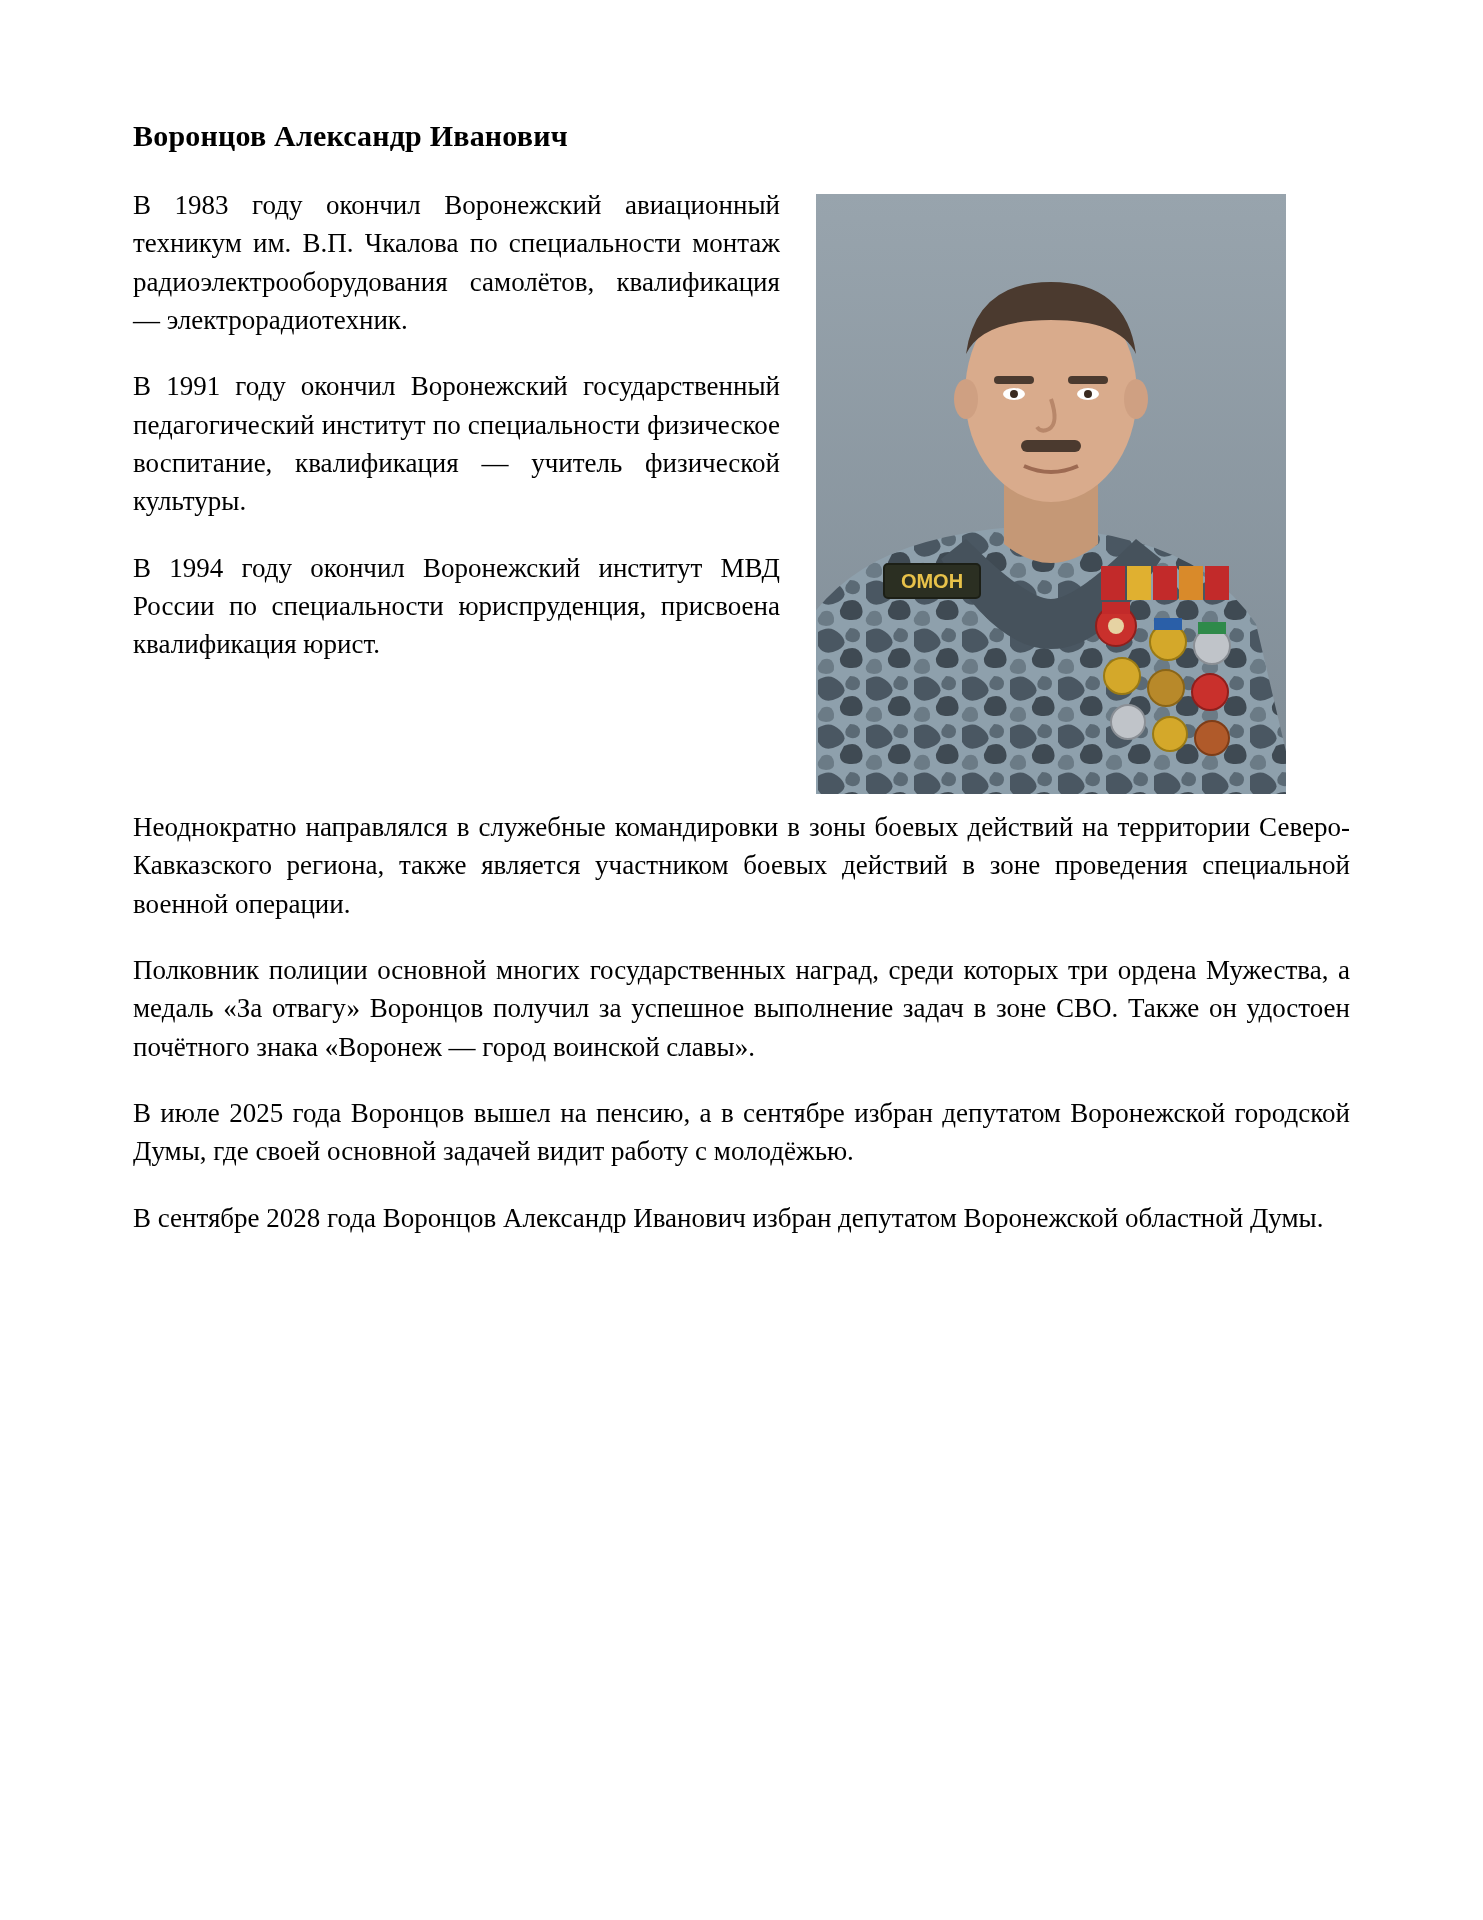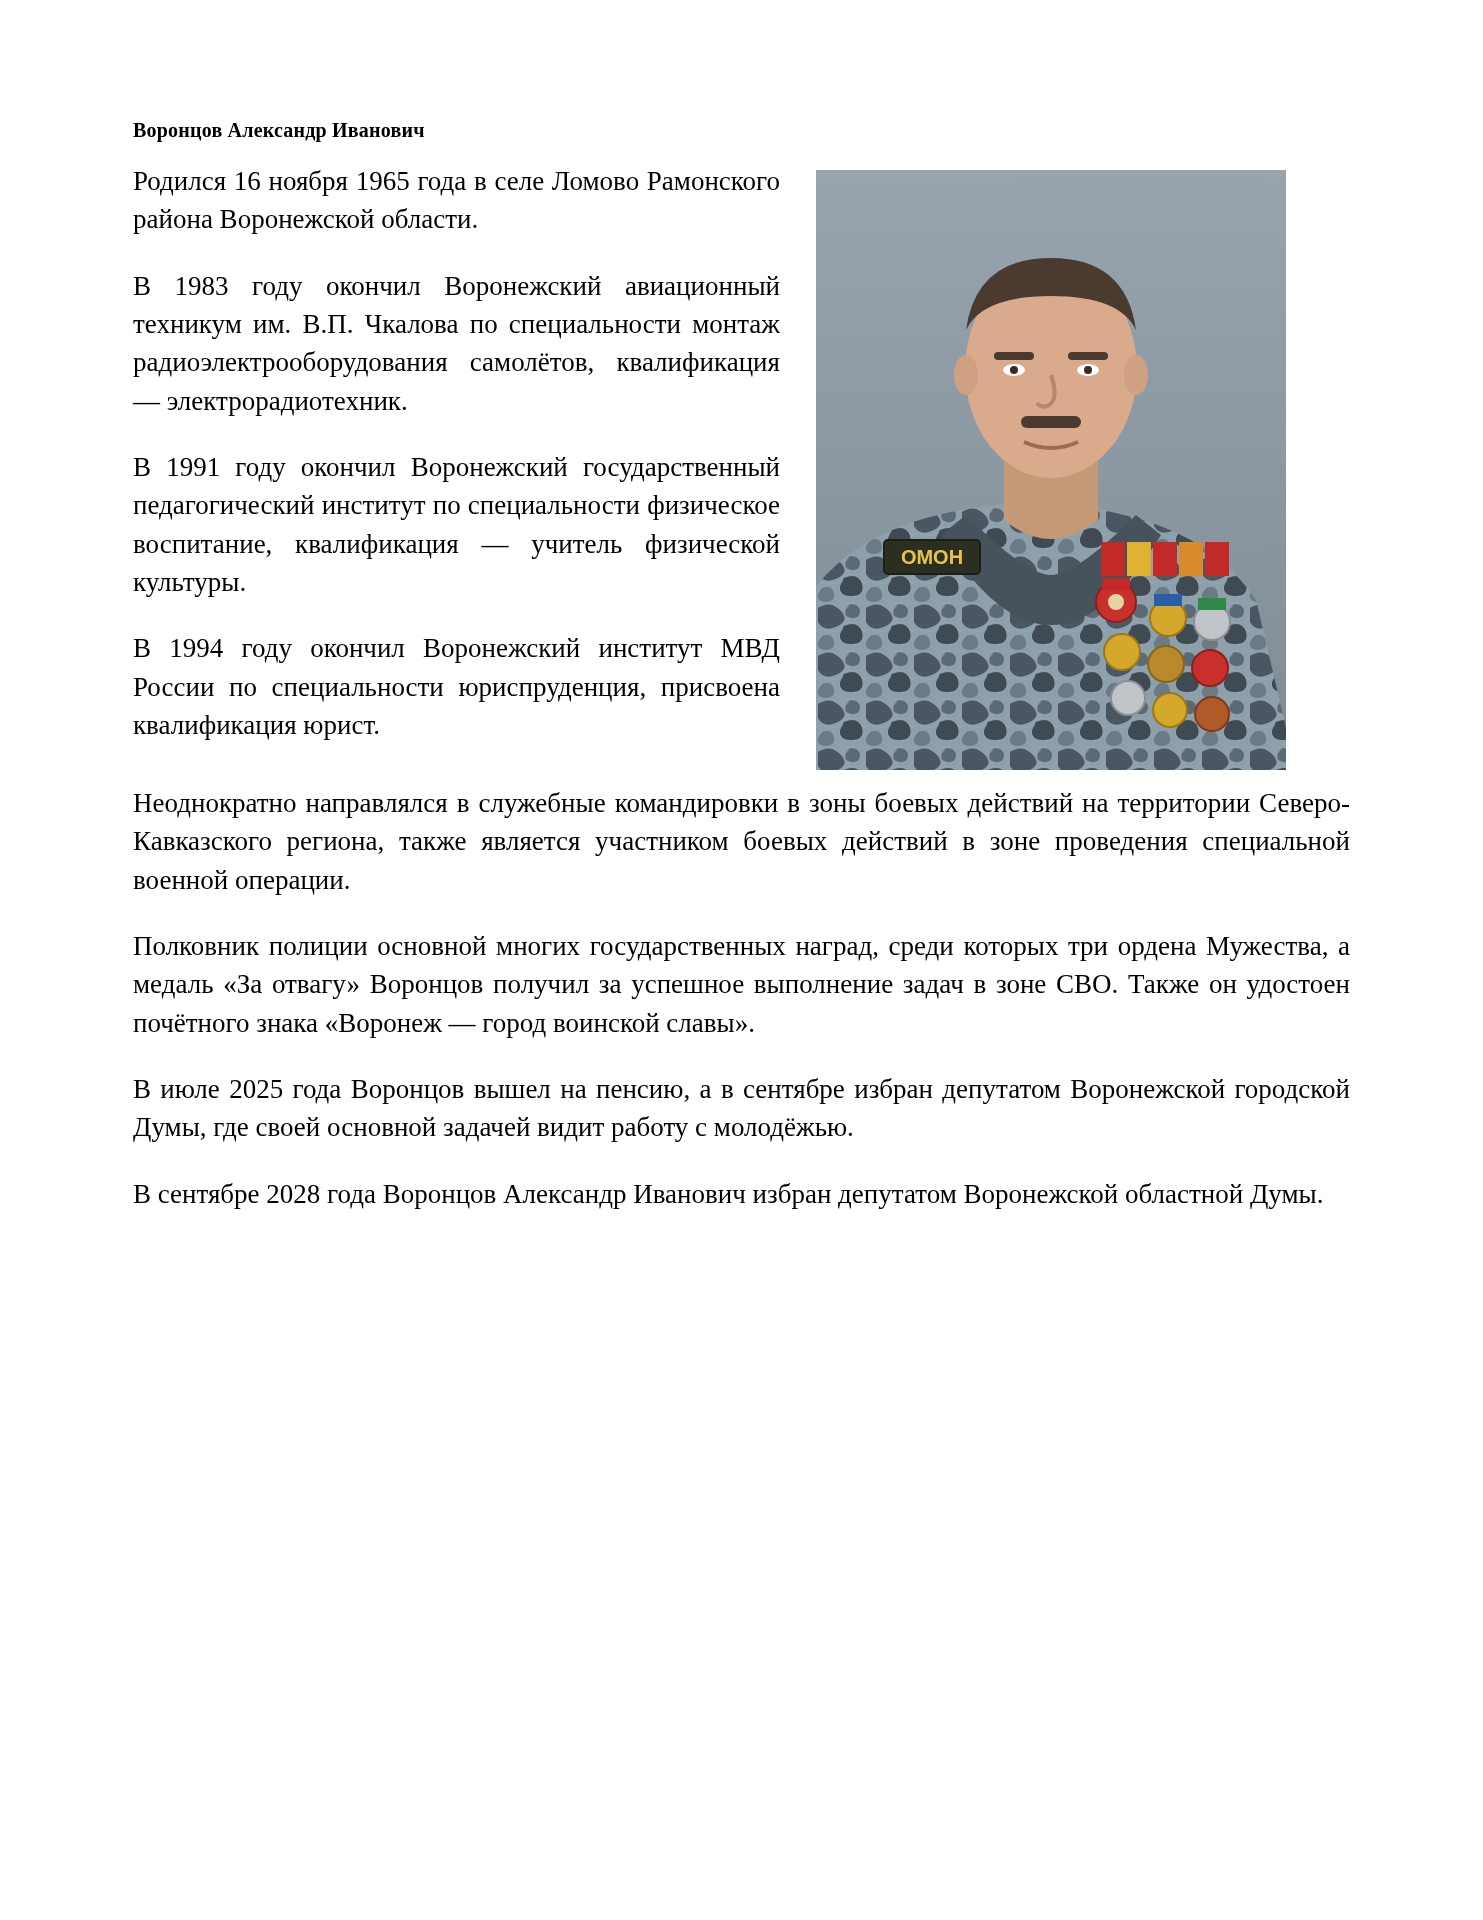--- a/index.html
+++ b/index.html
@@ -15,24 +15,24 @@
   }
   .page {
     position: relative;
     width: 1483px;
     min-height: 1920px;
     box-sizing: border-box;
     padding: 118px 133px 60px 133px;
     background: #ffffff;
   }
   .doc-title {
-    font-size: 20px;
+    font-size: 30px;
     font-weight: bold;
     line-height: 1.2;
-    margin: 0 0 20px 0;
+    margin: 0 0 32px 0;
     letter-spacing: 0.2px;
   }
   .body-col {
     width: 100%;
   }
   p.para {
     font-size: 27px;
     line-height: 1.42;
     margin: 0 0 28px 0;
     text-align: justify;
@@ -142,21 +142,20 @@
           <circle cx="396" cy="544" r="17" fill="#b05a2a" stroke="#7d3d18" stroke-width="2"></circle>
           <rect x="286" y="408" width="28" height="12" fill="#c22a2a"></rect>
           <rect x="338" y="424" width="28" height="12" fill="#2a5fa8"></rect>
           <rect x="382" y="428" width="28" height="12" fill="#2f8a4a"></rect>
         </g>
       </svg>
     </div>
   </div>
 
   <div class="body-col">
-    <p class="para">Родился 16 ноября 1965 года в селе Ломово Рамонского района Воронежской области.</p>
     <p class="para">В 1983 году окончил Воронежский авиационный техникум им. В.П. Чкалова по специальности монтаж радиоэлектрооборудования самолётов, квалификация — электрорадиотехник.</p>
     <p class="para">В 1991 году окончил Воронежский государственный педагогический институт по специальности физическое воспитание, квалификация — учитель физической культуры.</p>
     <p class="para">В 1994 году окончил Воронежский институт МВД России по специальности юриспруденция, присвоена квалификация юрист.</p>
     <div class="clearfix"></div>
     <p class="para">Неоднократно направлялся в служебные командировки в зоны боевых действий на территории Северо-Кавказского региона, также является участником боевых действий в зоне проведения специальной военной операции.</p>
     <p class="para">Полковник полиции основной многих государственных наград, среди которых три ордена Мужества, а медаль «За отвагу» Воронцов получил за успешное выполнение задач в зоне СВО. Также он удостоен почётного знака «Воронеж — город воинской славы».</p>
     <p class="para">В июле 2025 года Воронцов вышел на пенсию, а в сентябре избран депутатом Воронежской городской Думы, где своей основной задачей видит работу с молодёжью.</p>
     <p class="para">В сентябре 2028 года Воронцов Александр Иванович избран депутатом Воронежской областной Думы.</p>
   </div>
 

